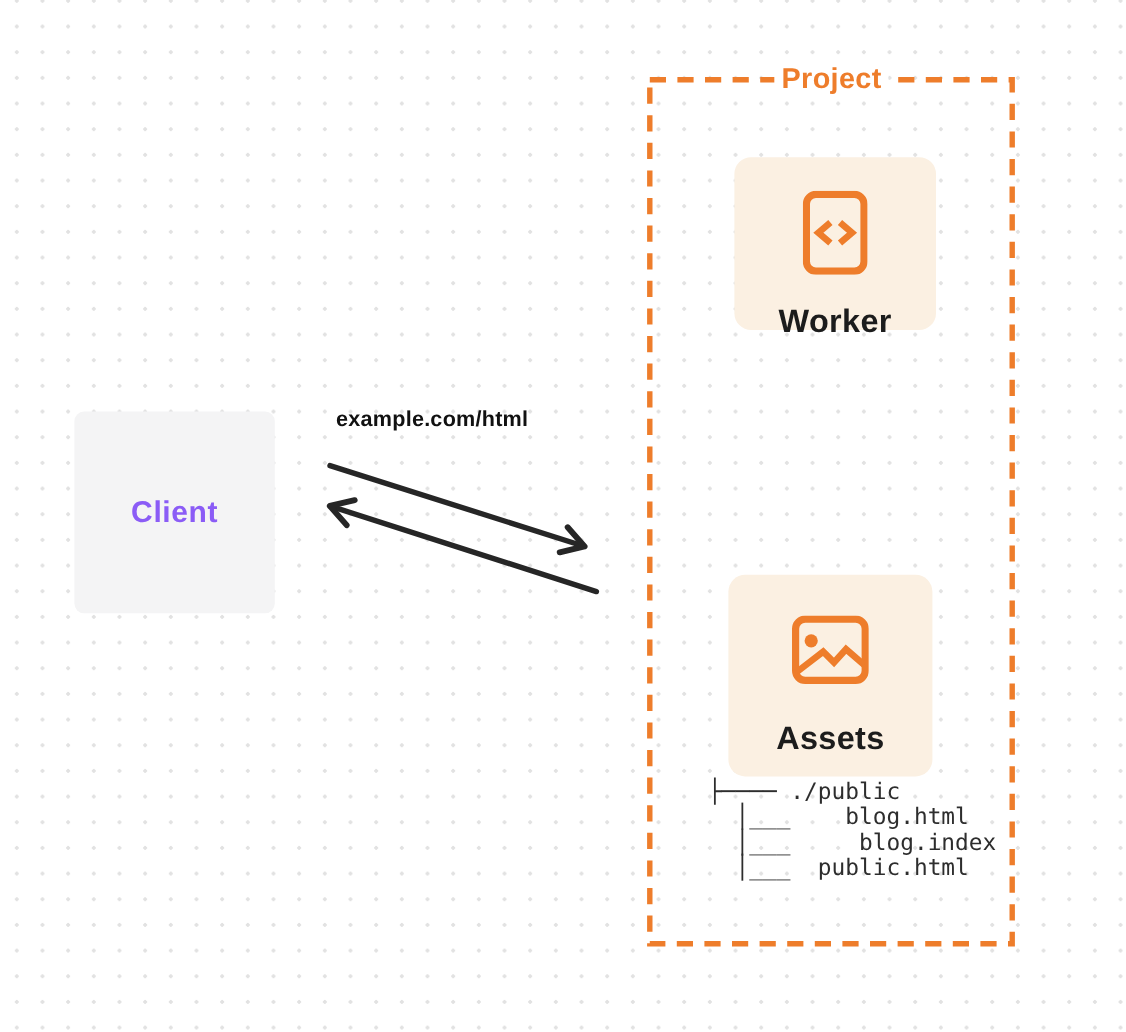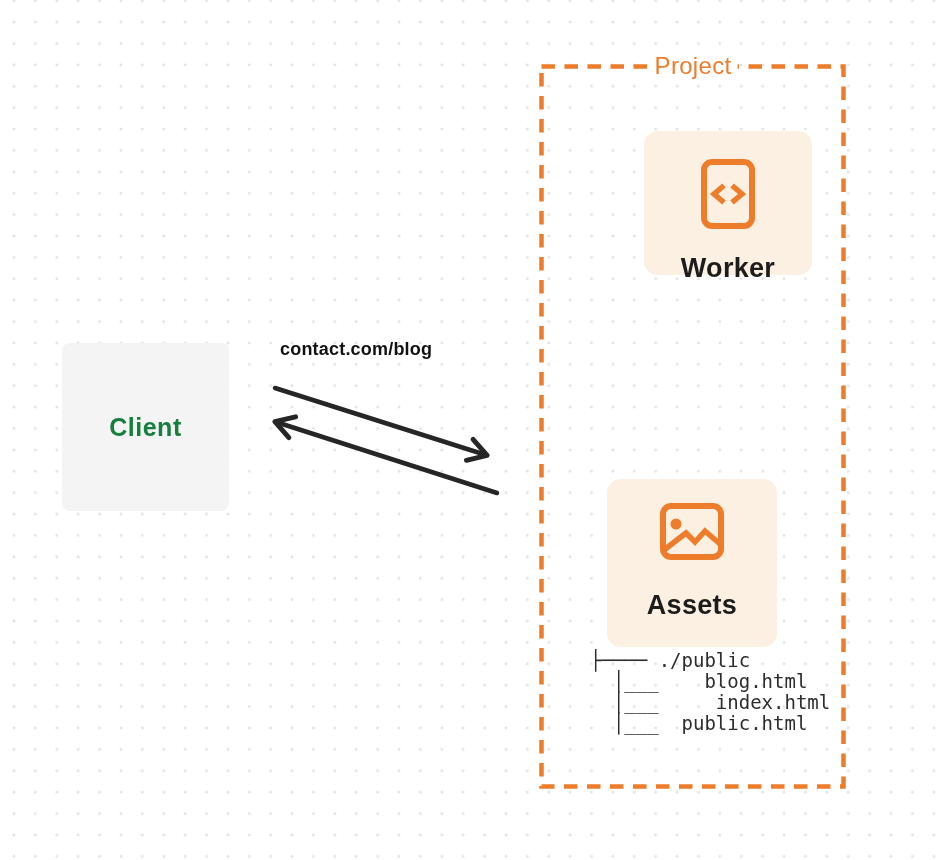--- a/index.html
+++ b/index.html
@@ -20,21 +20,21 @@
   
   .client-box {
     position: absolute;
     left: 62px; top: 343px;
     width: 167px; height: 168px;
     background: #f4f4f5;
     border-radius: 8px;
     display: flex; align-items: center; justify-content: center;
   }
   .client-box .label {
-    font-size: 25px; font-weight: bold; color: #15803d; letter-spacing: 0.5px;
+    font-size: 25px; font-weight: bold; color: #8b5cf6; letter-spacing: 0.5px;
   }
 
   
   .request-label {
     position: absolute;
     left: 280px; top: 339px;
     font-size: 18px; font-weight: bold; color: #111111; letter-spacing: 0.2px;
   }
 
   
@@ -43,34 +43,34 @@
     pointer-events: none;
   }
 
   
   .project-title {
     position: absolute;
     left: 693px; top: 52px;
     transform: translateX(-50%);
     background: #ffffff;
     padding: 0 6px;
-    font-size: 24px; font-weight: normal; color: #ee7d2b; letter-spacing: 0.3px;
+    font-size: 24px; font-weight: bold; color: #ee7d2b; letter-spacing: 0.3px;
     line-height: 28px;
     white-space: nowrap;
   }
 
   
   .card {
     position: absolute;
     background: #fbf0e2;
     border-radius: 14px;
     display: flex; flex-direction: column; align-items: center;
   }
-  .worker-card { left: 612px; top: 131px; width: 168px; height: 144px; padding-top: 28px; margin-left: 32px; }
-  .assets-card { left: 607px; top: 479px; width: 170px; height: 168px; padding-top: 24px; }
+  .worker-card { left: 612px; top: 131px; width: 168px; height: 144px; padding-top: 28px; }
+  .assets-card { left: 607px; top: 479px; width: 170px; height: 168px; padding-top: 34px; }
   .card .card-label {
     font-size: 27px; font-weight: bold; color: #1c1c1c; letter-spacing: 0.3px;
   }
   .worker-card .card-label { margin-top: 24px; }
   .assets-card .card-label { margin-top: 30px; }
   .card .icon-wrap { line-height: 0; }
 
   
   .file-tree {
     position: absolute;
@@ -97,21 +97,21 @@
 
     <line x1="275" y1="388" x2="486" y2="455" stroke="#262626" stroke-width="4.5" stroke-linecap="round" marker-end="url(#arrowhead)"></line>
 
     <line x1="497" y1="493" x2="276" y2="422" stroke="#262626" stroke-width="4.5" stroke-linecap="round" marker-end="url(#arrowhead)"></line>
   </svg>
 
   <div class="client-box">
     <span class="label">Client</span>
   </div>
 
-  <div class="request-label">contact.com/blog</div>
+  <div class="request-label">example.com/html</div>
 
   <div class="project-title">Project</div>
 
   <div class="card worker-card">
     <span class="icon-wrap">
       <svg width="54" height="70" viewBox="0 0 54 70" xmlns="http://www.w3.org/2000/svg">
         <rect x="3" y="3" width="48" height="64" rx="8" fill="none" stroke="#ee7d2b" stroke-width="6"></rect>
         <polyline points="23,26.5 13,35 23,43.5" fill="none" stroke="#ee7d2b" stroke-width="5.5" stroke-linejoin="miter"></polyline>
         <polyline points="31,26.5 41,35 31,43.5" fill="none" stroke="#ee7d2b" stroke-width="5.5" stroke-linejoin="miter"></polyline>
       </svg>
@@ -126,17 +126,17 @@
         <circle cx="16" cy="21" r="5.5" fill="#ee7d2b"></circle>
         <polyline points="4,47 26,30 35,39 45,28 60,41" fill="none" stroke="#ee7d2b" stroke-width="5.5" stroke-linejoin="miter"></polyline>
       </svg>
     </span>
     <span class="card-label">Assets</span>
   </div>
 
   <div class="file-tree">
     <div class="tree-line">├──── ./public</div>
     <div class="tree-line">  │___    blog.html</div>
-    <div class="tree-line">  │___     index.html</div>
+    <div class="tree-line">  │___     blog.index</div>
     <div class="tree-line">  │___  public.html</div>
   </div>
 
 </div>
 
 </body></html>

